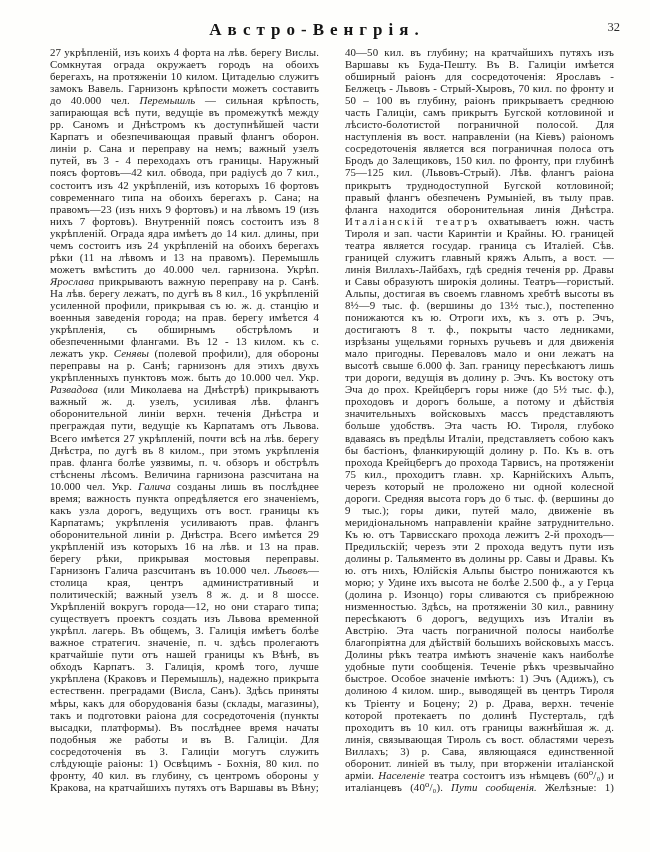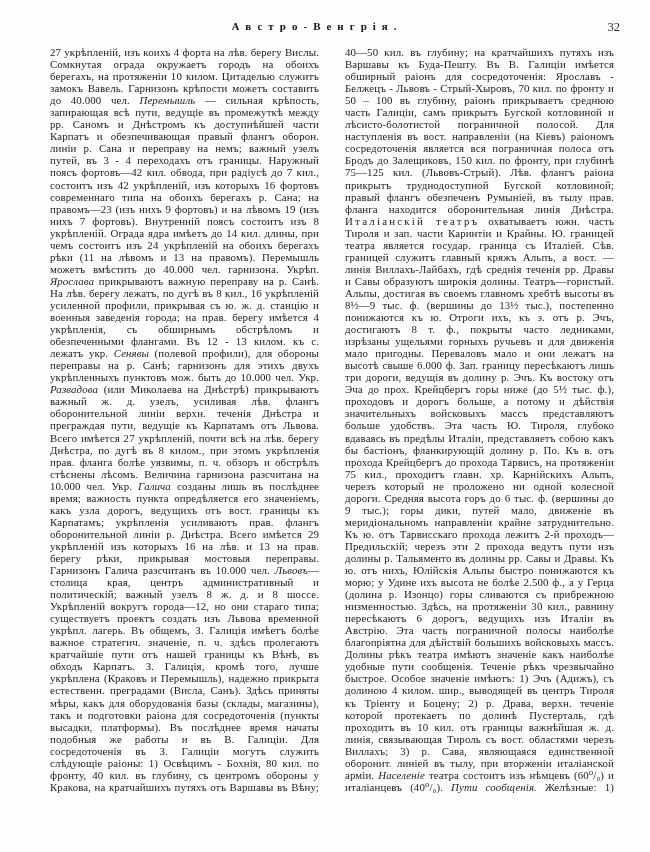--- a/index.html
+++ b/index.html
@@ -22,21 +22,21 @@
     left: 0;
     width: 650px;
     height: 18px;
   }
   .title {
     position: absolute;
     left: 0;
     right: 60px;
     text-align: center;
     font-weight: bold;
-    font-size: 11px;
+    font-size: 17px;
     letter-spacing: 6px;
     white-space: nowrap;
     color: #151515;
     margin-left: 44px;
   }
   .pageno {
     position: absolute;
     right: 30px;
     top: 0;
     font-size: 12.5px;

